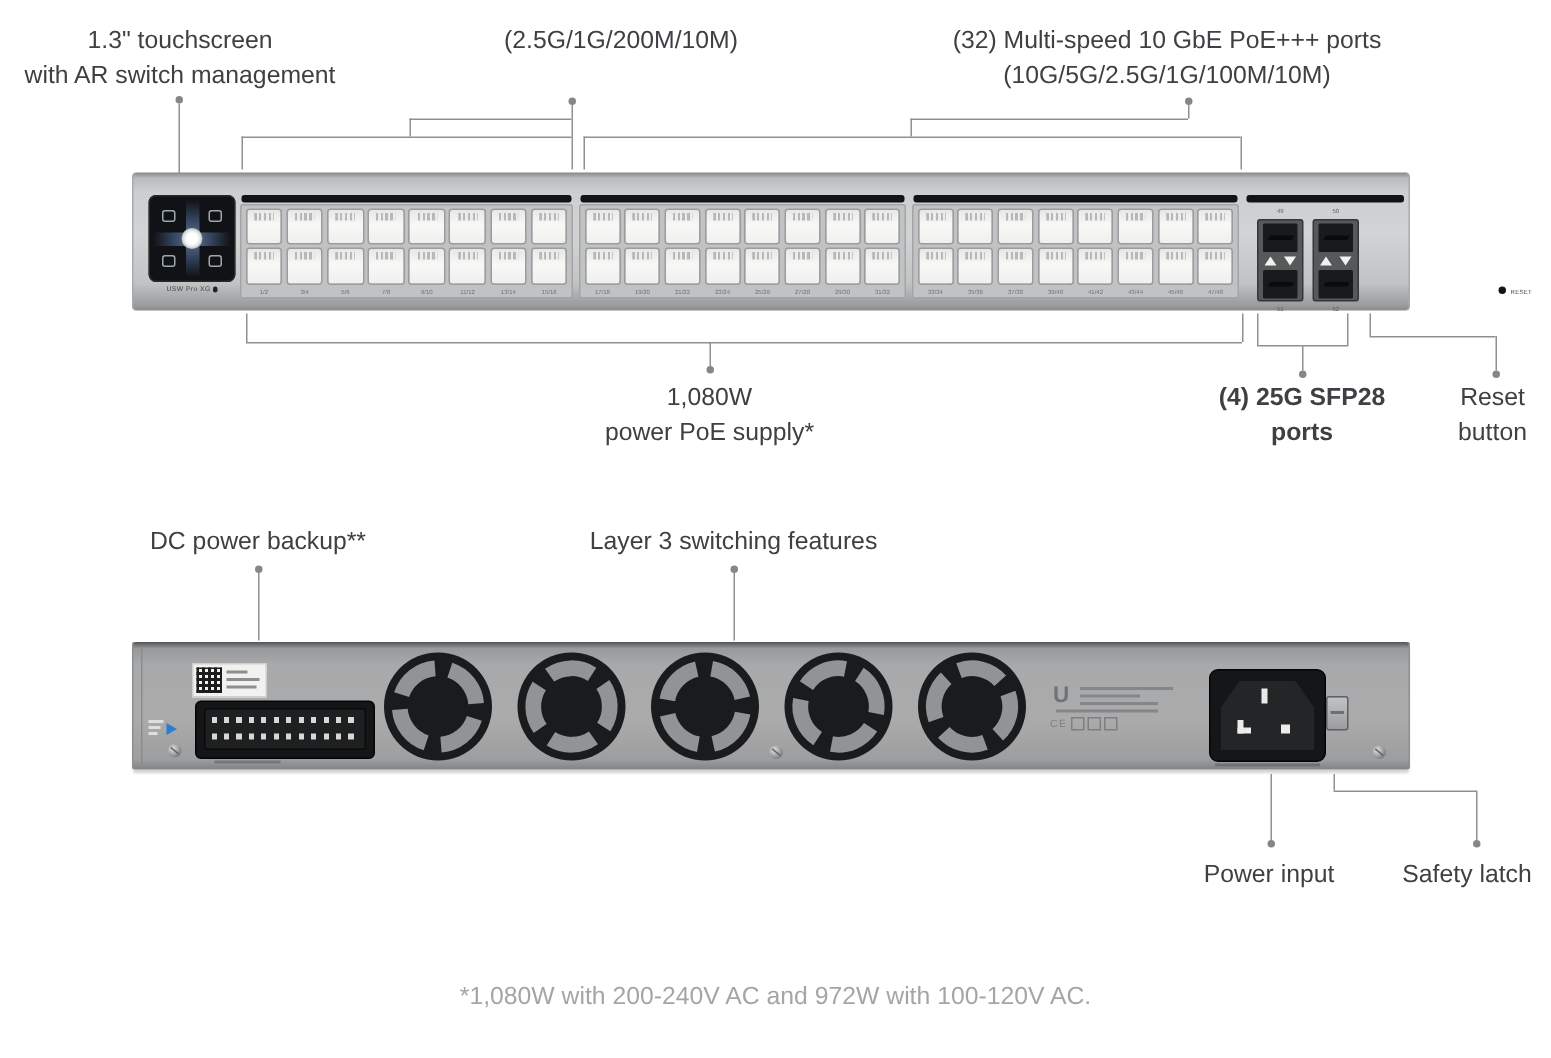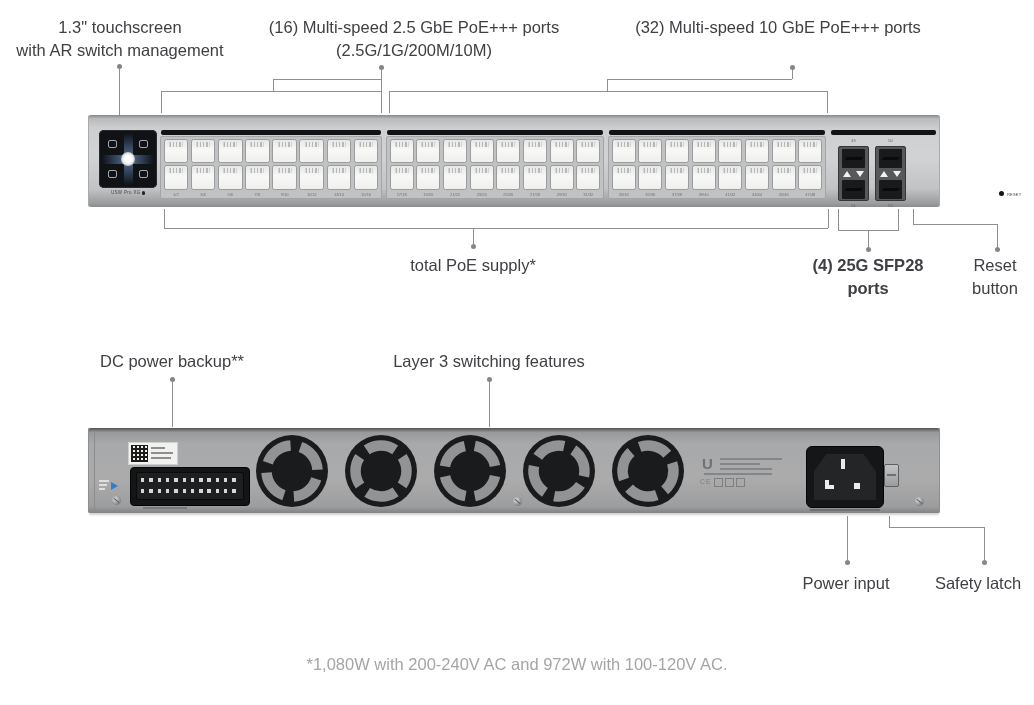--- a/index.html
+++ b/index.html
@@ -91,25 +91,25 @@
 </head>
 <body>
 
 <div id="canvas">
 
   <div class="callout" style="left:10px;top:16px;width:220px;">
     <div>1.3" touchscreen</div>
     <div>with AR switch management</div>
   </div>
   <div class="callout" style="left:254px;top:16px;width:320px;">
-    <div>(16) Multi-speed 2.5 GbE PoE+++ ports</div>
     <div>(2.5G/1G/200M/10M)</div>
   </div>
   <div class="callout" style="left:618px;top:16px;width:320px;text-align:center;">
     <div>(32) Multi-speed 10 GbE PoE+++ ports</div>
+    <div>(10G/5G/2.5G/1G/100M/10M)</div>
   </div>
 
   <div>
     <span class="dot" style="left:117px;top:64px;"></span>
     <span class="vl" style="left:119px;top:69px;height:54px;"></span>
   </div>
   <div>
     <span class="dot" style="left:379px;top:65px;"></span>
     <span class="vl" style="left:381px;top:70px;height:43px;"></span>
     <span class="hl" style="left:273px;top:79px;width:108px;"></span>
@@ -313,21 +313,22 @@
     <span class="dot" style="left:866px;top:247px;"></span>
   </div>
   <div>
     <span class="vl" style="left:913px;top:209px;height:15px;"></span>
     <span class="hl" style="left:913px;top:224px;width:84px;"></span>
     <span class="vl" style="left:997px;top:224px;height:23px;"></span>
     <span class="dot" style="left:995px;top:247px;"></span>
   </div>
 
   <div class="callout" style="left:373px;top:254px;width:200px;">
-    <div>total PoE supply*</div>
+    <div>1,080W</div>
+    <div>power PoE supply*</div>
   </div>
   <div class="callout" style="left:788px;top:254px;width:160px;font-weight:bold;">
     <div>(4) 25G SFP28</div>
     <div>ports</div>
   </div>
   <div class="callout" style="left:950px;top:254px;width:90px;">
     <div>Reset</div>
     <div>button</div>
   </div>
 

